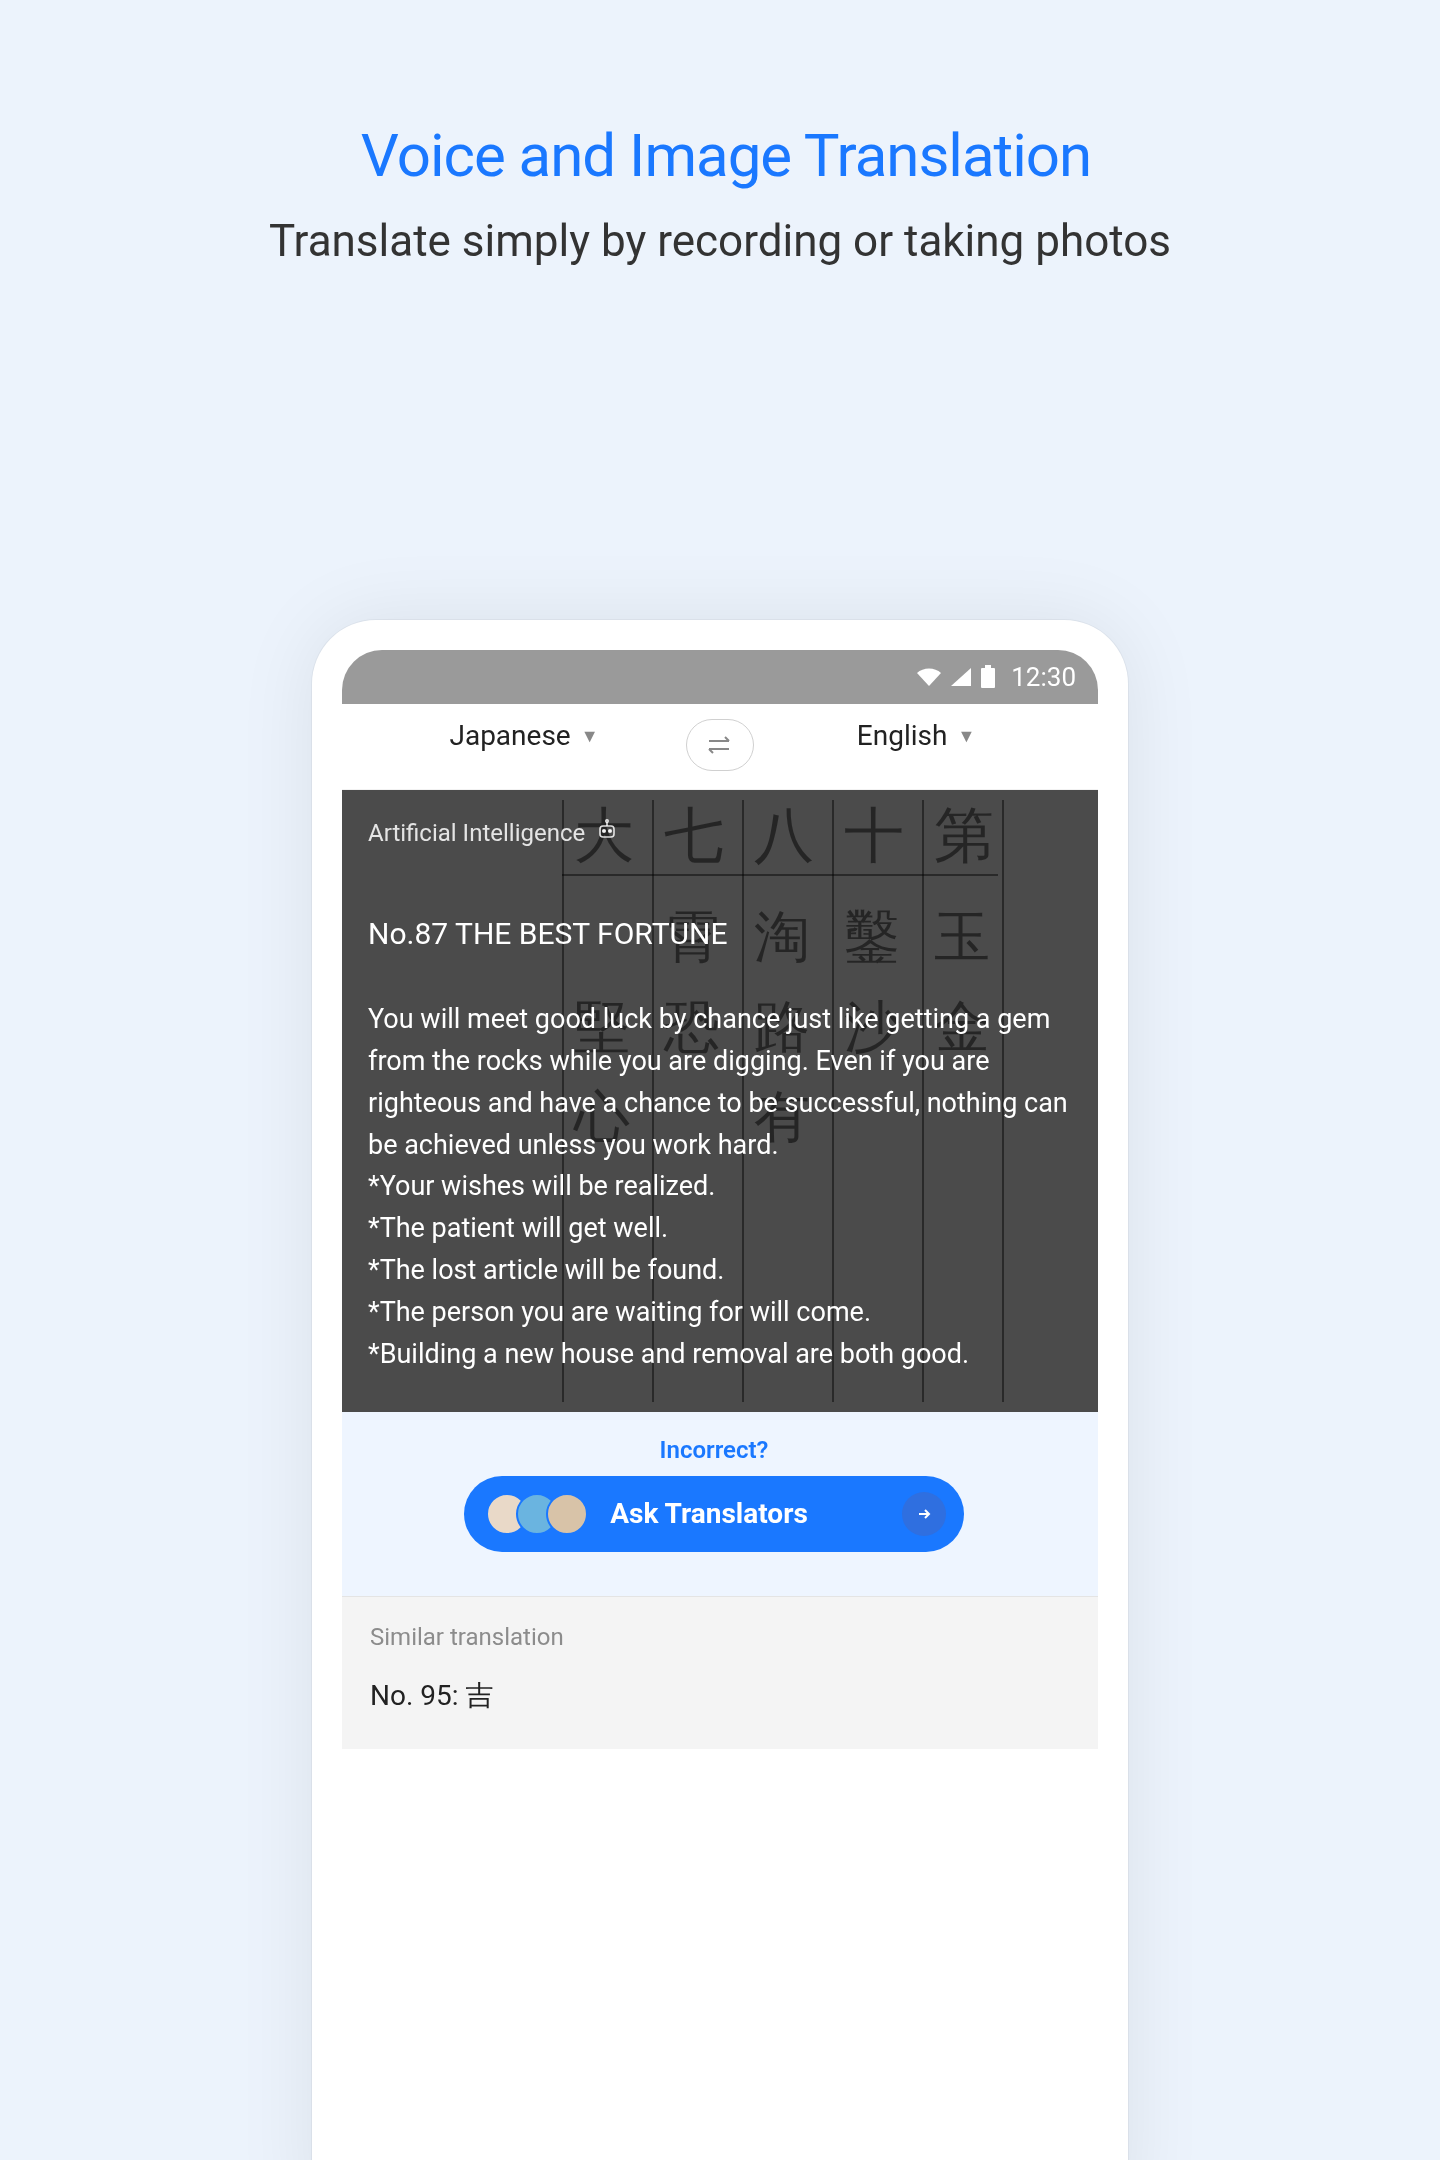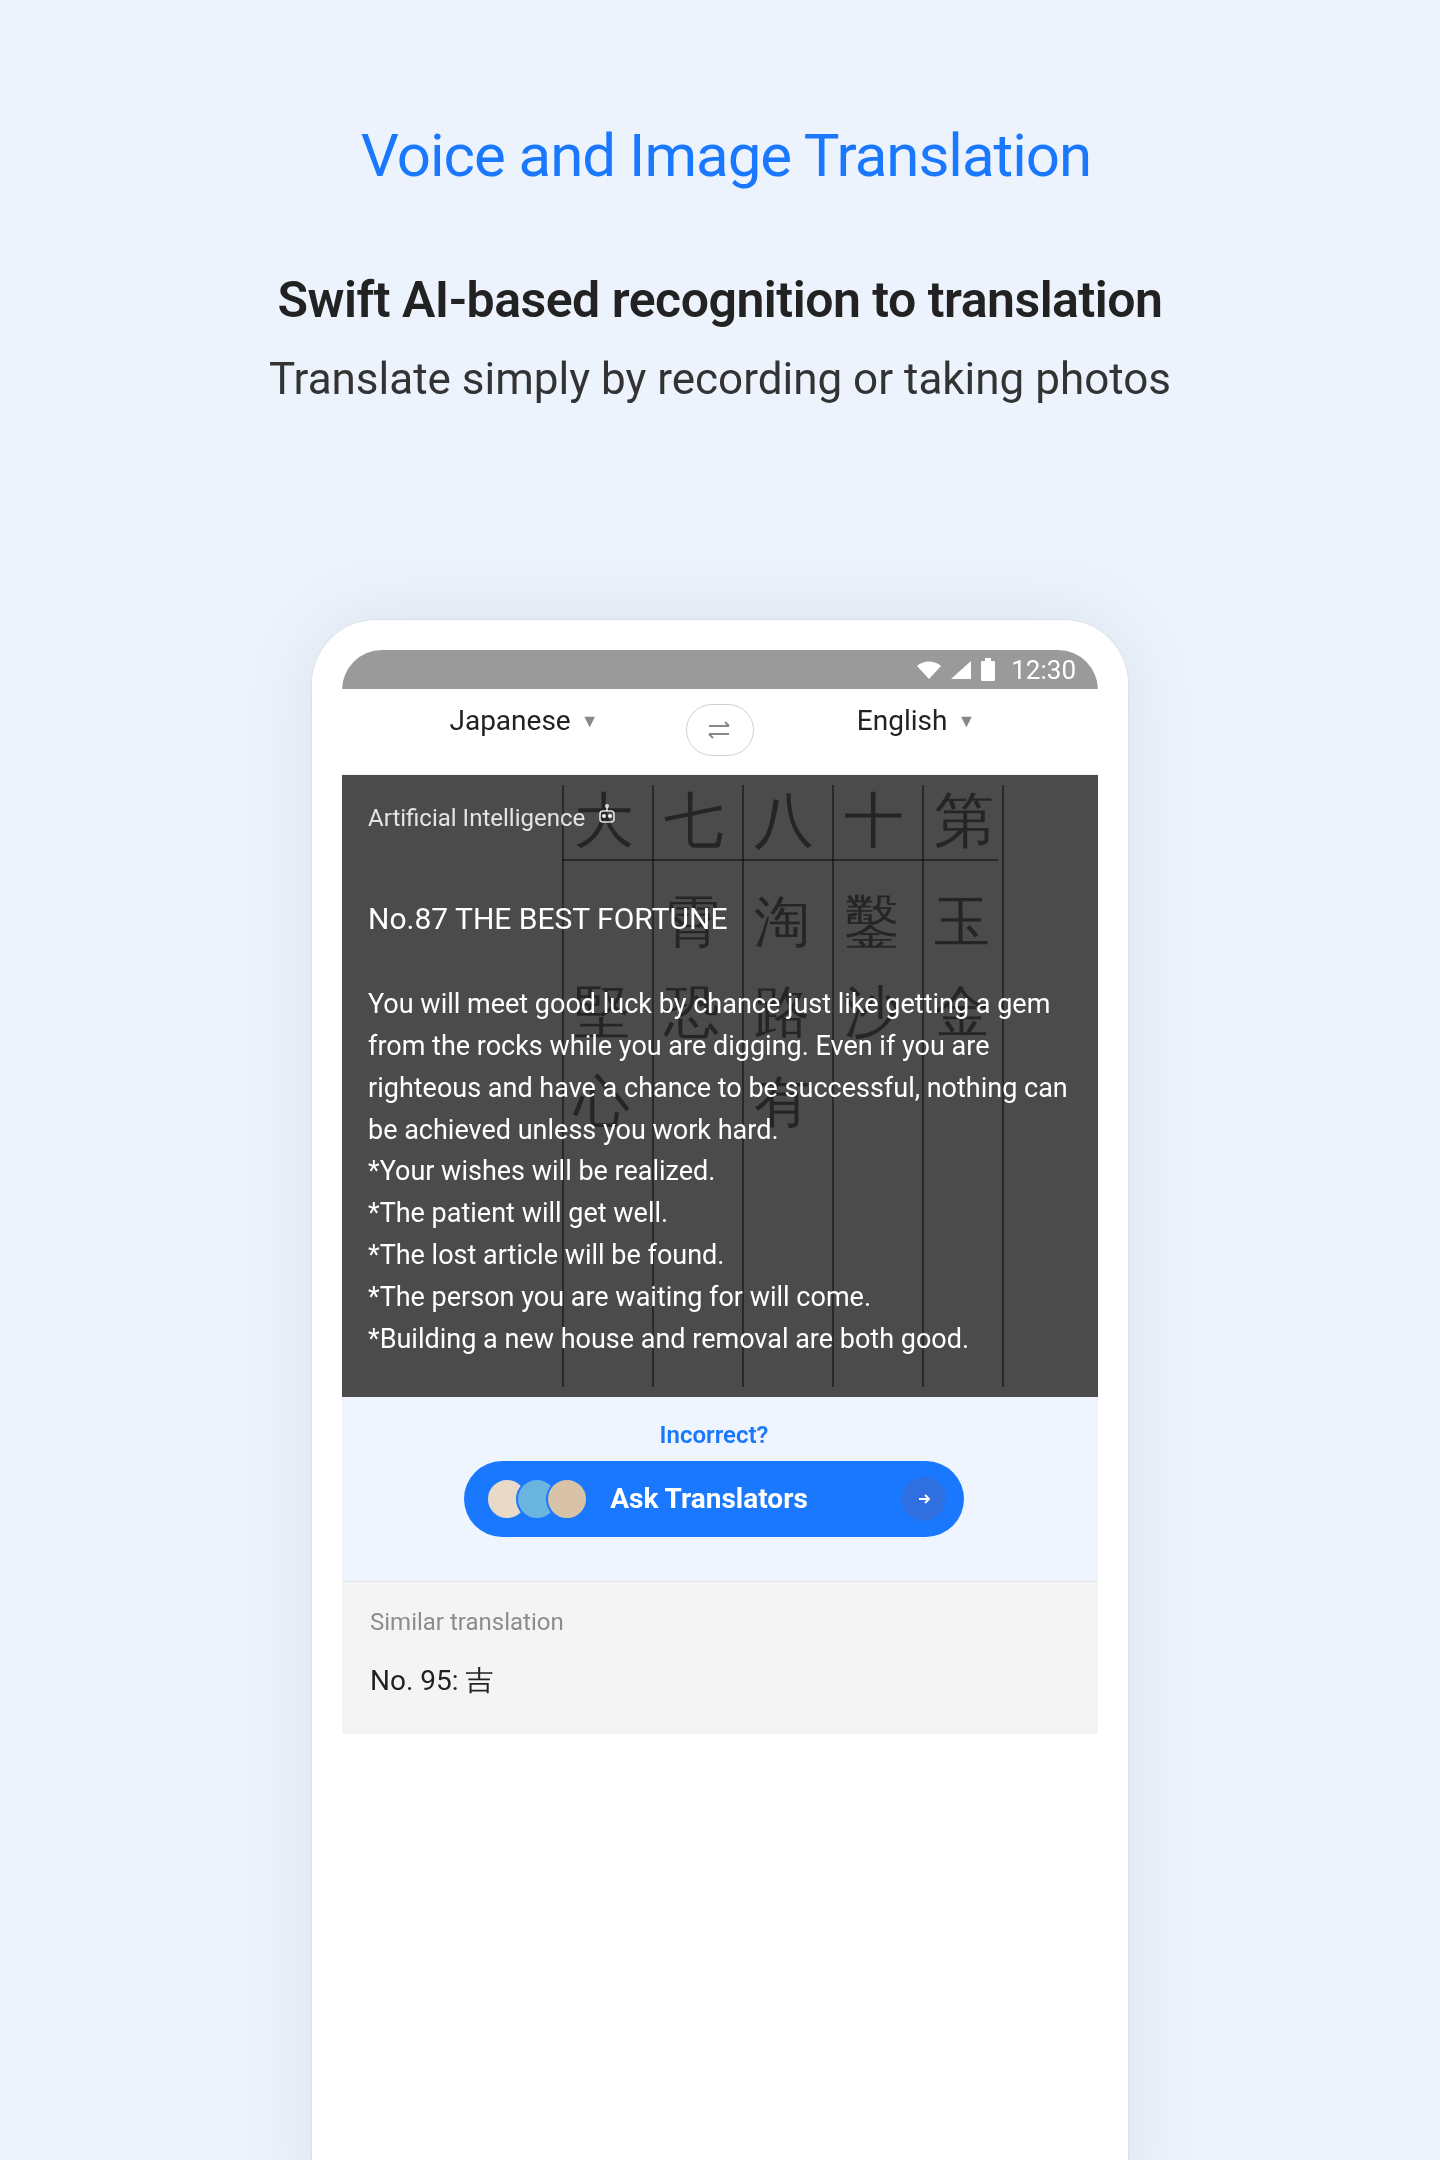--- a/index.html
+++ b/index.html
@@ -58,21 +58,21 @@
     position: absolute;
     top: 30px;
     left: 30px;
     right: 30px;
     bottom: 0;
     border-radius: 40px 40px 0 0;
     overflow: hidden;
     background: #fff;
   }
   .statusbar {
-    height: 39px;
+    height: 54px;
     background: #9A9A9A;
     display: flex;
     align-items: center;
     justify-content: flex-end;
     padding: 0 22px;
     gap: 8px;
     color: #fff;
   }
   .status-time {
     font-size: 26px;
@@ -242,21 +242,20 @@
     white-space: pre-line;
   }
 </style>
 </head>
 <body>
 
 <div class="page">
   <div class="headline">
     <h1>Voice and Image Translation</h1>
   </div>
-  <div class="subhead">Swift AI-based recognition to translation</div>
   <div class="subhead2">Translate simply by recording or taking photos</div>
 
   <div class="phone">
     <div class="phone-inner">
 
       <div class="statusbar">
         <span class="status-icons">
           <span class="wifi-icon">
             <svg width="28" height="22" viewBox="0 0 28 22" fill="white">
                 <path d="M14 20 L2 7 C8 1 20 1 26 7 Z"></path>

